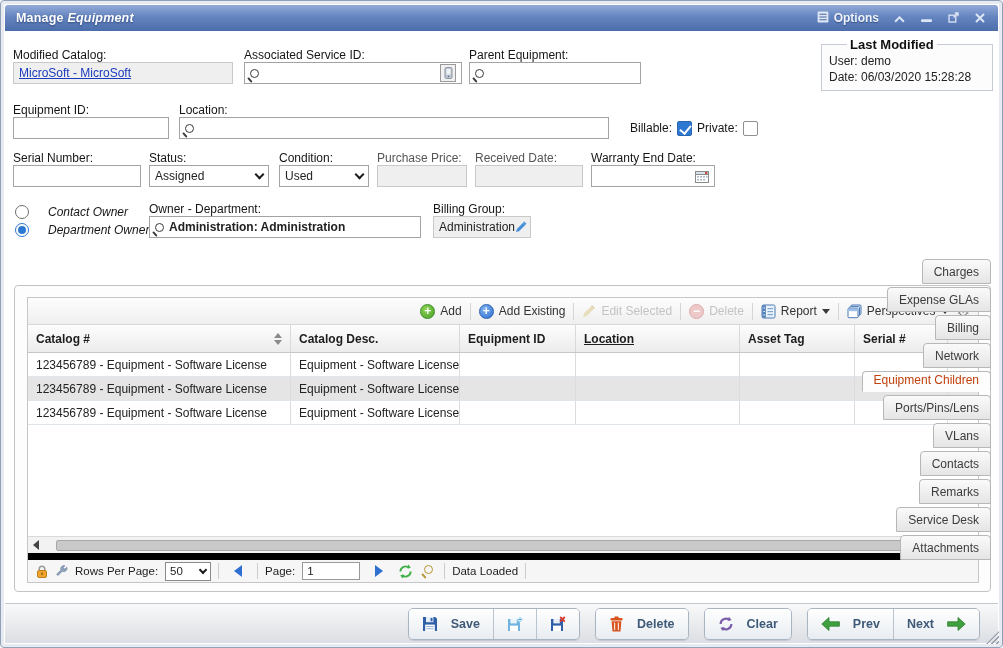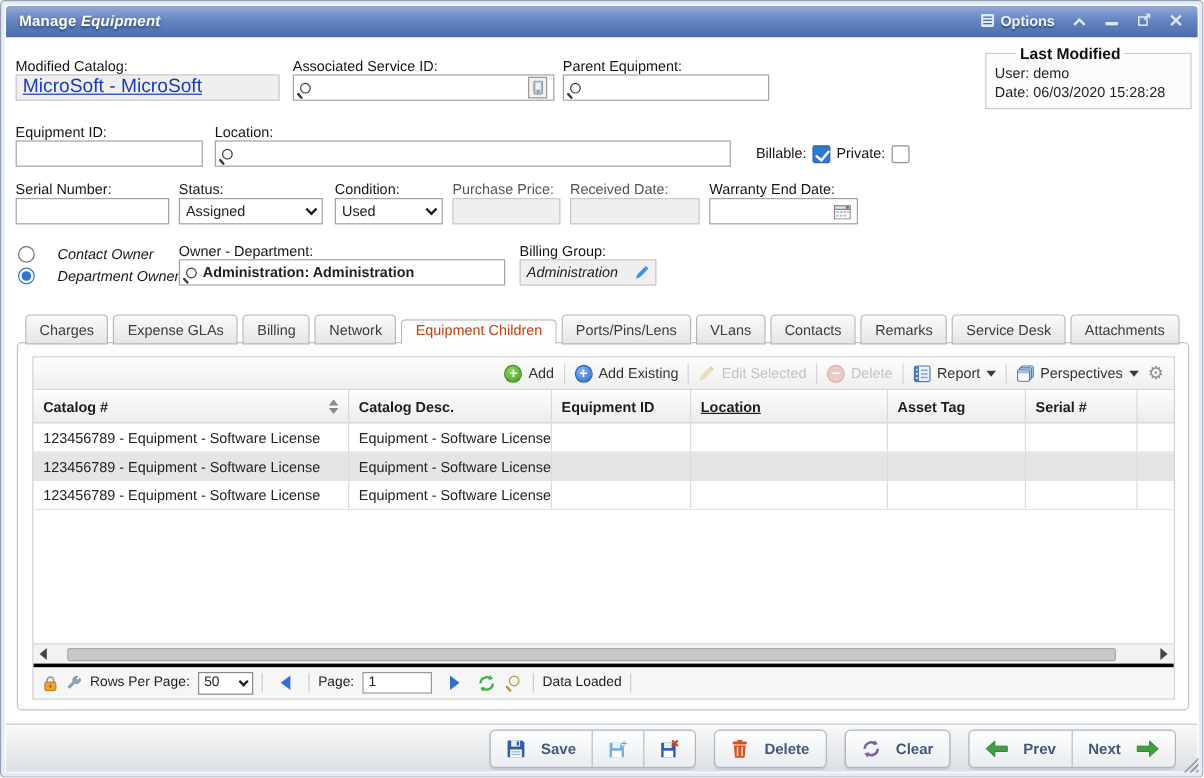--- a/index.html
+++ b/index.html
@@ -23,21 +23,21 @@
 
 .lbl { position:absolute; font-size:12px; color:#151515; white-space:nowrap; }
 .inp { position:absolute; height:22px; border:1px solid #a3a3a3; background:#fff;
   display:flex; align-items:center; padding:0 5px; font-size:12px; color:#222; }
 .inp input { border:none; outline:none; flex:1; min-width:0; font:inherit; background:transparent; height:100%; }
 .box-disabled { background:#efefef; border-color:#c9c9c9; }
 .mag { width:9px; height:9px; border:1.5px solid #3a3a3a; border-radius:50%; position:relative; flex:none; margin-right:5px; }
 .mag::after { content:""; position:absolute; width:6px; height:1.6px; background:#3a3a3a;
   transform:rotate(48deg); left:-4px; top:9px; border-radius:1px; }
 .mag.gold { border-color:#b9952e; } .mag.gold::after { background:#b9952e; }
-.link { color:#1a3bbf; text-decoration:underline; font-size:16px; }
+.link { color:#1a3bbf; text-decoration:underline; font-size:12px; }
 .svc-pick { margin-left:auto; width:16px; height:18px; border:1px solid #9a9a9a; background:#f1f1f1;
   display:flex; align-items:center; justify-content:center; flex:none; }
 fieldset.lastmod { position:absolute; left:820px; top:36px; width:172px; height:54px;
   border:1px solid #c6ccd5; background:#fcfcfd; font-size:12px; color:#222; padding:1px 7px; }
 fieldset.lastmod legend { font-size:13px; font-weight:bold; padding:0 3px; margin-left:18px; color:#111; }
 fieldset.lastmod .ln { line-height:16px; }
 .cb { width:15px; height:15px; border:1px solid #8f8f8f; background:#fff; border-radius:2px; flex:none; }
 .cb.checked { background:#2e78d2; border-color:#2a66b0; position:relative; }
 .cb.checked::after { content:""; position:absolute; left:4px; top:1px; width:5px; height:9px;
   border:solid #fff; border-width:0 2px 2px 0; transform:rotate(40deg); }
@@ -46,21 +46,21 @@
 .radio.selected::after { content:""; position:absolute; inset:2px; background:#2e78d2; border-radius:50%; }
 .radio-row { position:absolute; display:flex; align-items:center; gap:19px; font-size:12px; color:#151515;font-style:italic; }
 .flexline { position:absolute; display:flex; align-items:center; gap:5px; font-size:12px; color:#151515; }
 .sel { justify-content:space-between; gap:6px; }
 .chev { width:7px; height:7px; border-right:2px solid #1d1d1d; border-bottom:2px solid #1d1d1d;
   transform:rotate(45deg); margin-top:-4px; flex:none; }
 .bold-val { font-weight:bold; }
 
 
 .tab-area { position:absolute; left:13px; top:258px; width:977px; height:333px; }
-.tab-bar { position:relative; z-index:2; display:flex; gap:4px; align-items:flex-end; height:27px; padding-left:7px; }
+.tab-bar { position:relative; z-index:2; display:flex; gap:4px; align-items:flex-end; height:27px; padding-left:7px;flex-direction:column; }
 .tab { padding:5px 11px 4px; font-size:12px; color:#3c3c3c; border:1px solid #b7b7b7;
   border-radius:4px 4px 0 0; background:linear-gradient(#fafafa,#e5e5e5); margin-bottom:-1px; white-space:nowrap; }
 .tab.active { background:#fdfdfd; border-bottom:1px solid #fdfdfd; padding-top:1px; color:#c2410c; }
 .tab-content { position:absolute; left:0; right:0; top:26px; bottom:0; border:1px solid #c3c3c3;
   border-radius:4px; background:#fdfdfd; z-index:1; }
 
 
 .grid { position:absolute; left:12px; top:11px; right:11px; bottom:8px; border:1px solid #c6c6c6;
   background:#fff; display:flex; flex-direction:column; font-size:12px; }
 .gtoolbar { flex:none; height:27px; display:flex; align-items:center; justify-content:flex-end; gap:8px;
@@ -87,21 +87,21 @@
 .grow.alt { background:#e5e5e5; }
 .gcell { display:flex; align-items:center; padding:0 8px; border-right:1px solid #dcdcdc; flex:none;
   color:#222; white-space:nowrap; overflow:hidden; }
 .gspace { flex:1; background:#fff; }
 .hscroll { flex:none; height:17px; background:#f2f2f2; border-top:1px solid #d9d9d9; display:flex; align-items:center; }
 .harrow { width:16px; height:100%; display:flex; align-items:center; justify-content:center; flex:none; }
 .tri-l { border-top:5px solid transparent; border-bottom:5px solid transparent; border-right:6px solid #444; }
 .tri-r { border-top:5px solid transparent; border-bottom:5px solid transparent; border-left:6px solid #444; }
 .hthumb { height:11px; background:#c9c9c9; border:1px solid #a8a8a8; border-radius:2px;
   margin-left:12px; width:calc(100% - 76px); }
-.gpager { flex:none; height:29px; background:#f6f6f6; border-top:3px solid #000000; display:flex;
+.gpager { flex:none; height:29px; background:#f6f6f6; border-top:7px solid #000000; display:flex;
   align-items:center; gap:7px; padding:0 8px; font-size:11.5px; color:#1d1d1d; }
 .psel { width:46px; height:19px; border:1px solid #8a8a8a; background:#fff; display:flex; align-items:center;
   justify-content:space-between; padding:0 4px; }
 .psel .chev { width:6px; height:6px; margin-top:-3px; }
 .parrow-l { border-top:6px solid transparent; border-bottom:6px solid transparent; border-right:8px solid #2f6fd0; }
 .parrow-r { border-top:6px solid transparent; border-bottom:6px solid transparent; border-left:8px solid #2f6fd0; }
 .pinput { width:58px; height:18px; border:1px solid #999; font-size:11.5px; padding:0 4px;
   font-family:inherit; color:#222; }
 .psep { width:1px; height:16px; background:#ccc; flex:none; }
 
@@ -267,21 +267,21 @@
     <span>Department Owner</span>
   </div>
 
   <div class="lbl" style="left:148px; top:201px;">Owner - Department:</div>
   <div class="inp" style="left:148px; top:215px; width:272px;">
     <span class="mag"></span>
     <span class="bold-val">Administration: Administration</span>
   </div>
 
   <div class="lbl" style="left:432px; top:201px;">Billing Group:</div>
-  <div class="inp box-disabled" style="left:432px; top:215px; width:114px; justify-content:space-between;font-style:italic;">
+  <div class="inp box-disabled" style="left:432px; top:215px; width:98px; justify-content:space-between;">
     <span>Administration</span>
     <span style="display:flex;">
       <svg width="12" height="12" viewBox="0 0 12 12">
           <path d="M1 11l.9-3.1L8 1.7 10.3 4 4.1 10.2z" fill="#4a90d9"></path>
           <path d="M8.6 1.1l2.3 2.3" stroke="#4a90d9" stroke-width="1.5"></path>
         </svg>
     </span>
   </div>
 
   <div class="tab-area">

